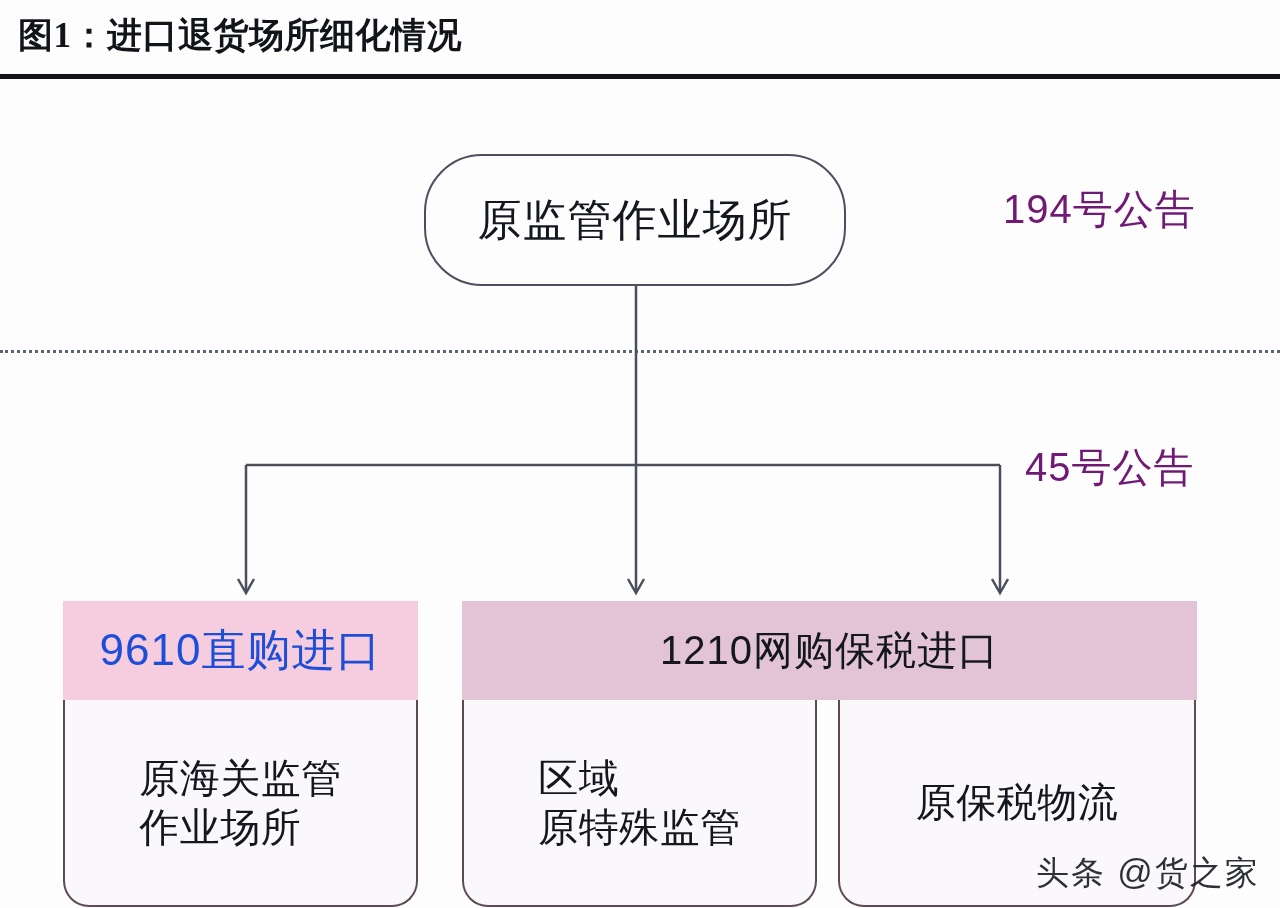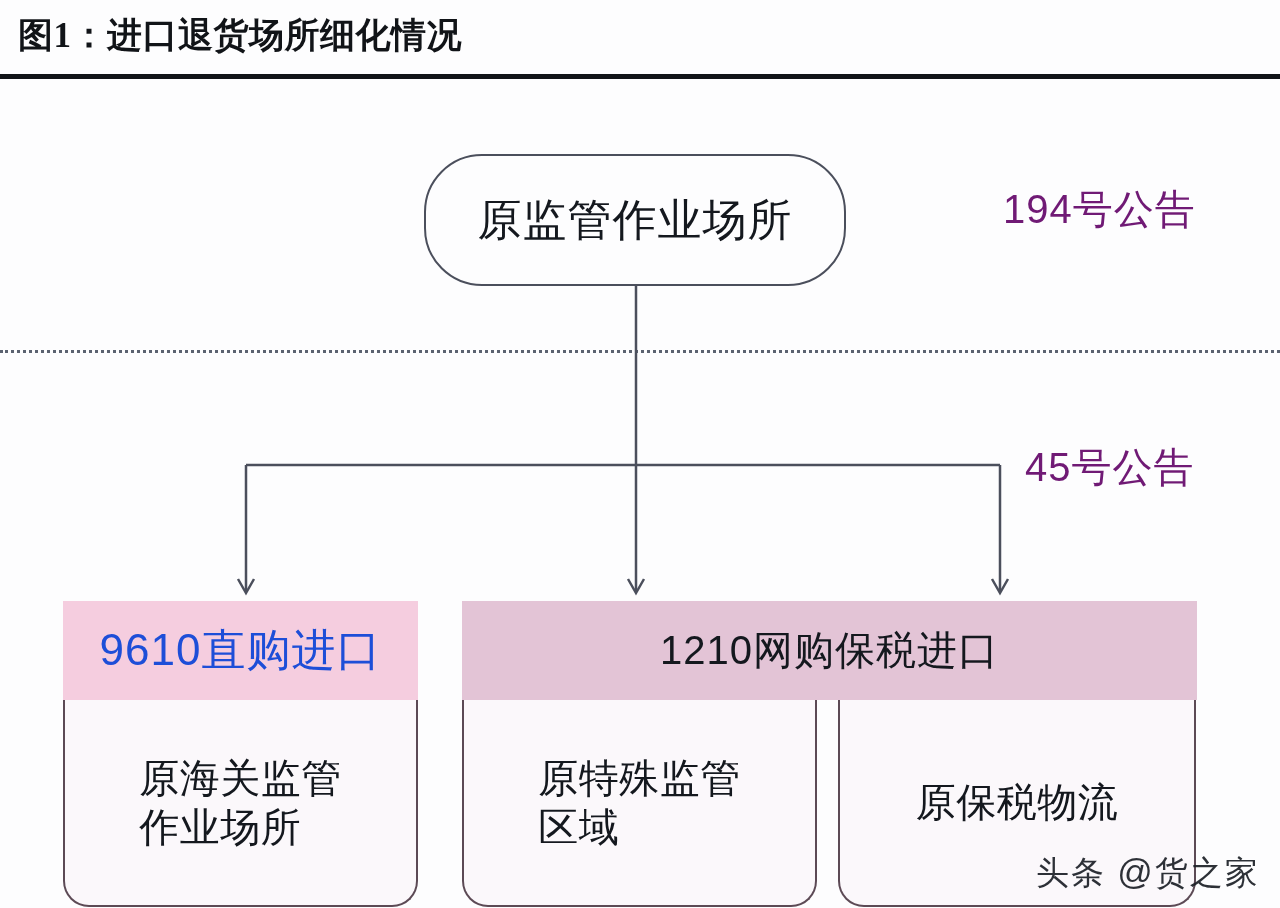--- a/index.html
+++ b/index.html
@@ -222,22 +222,22 @@
         <span class="body-text">原海关监管</span>
         <span class="body-text">作业场所</span>
       </span>
     </div>
   </div>
 
   <div id="cat-1210-header">1210网购保税进口</div>
 
   <div class="cat-body" id="cat-1210-sub-a">
     <span>
+      <span class="body-text">区域</span>
       <span class="body-text">原特殊监管</span>
-      <span class="body-text">区域</span>
     </span>
   </div>
 
   <div class="cat-body" id="cat-1210-sub-b">
     <span>
       <span class="body-text">原保税物流</span>
     </span>
   </div>
 
   <div id="watermark">

